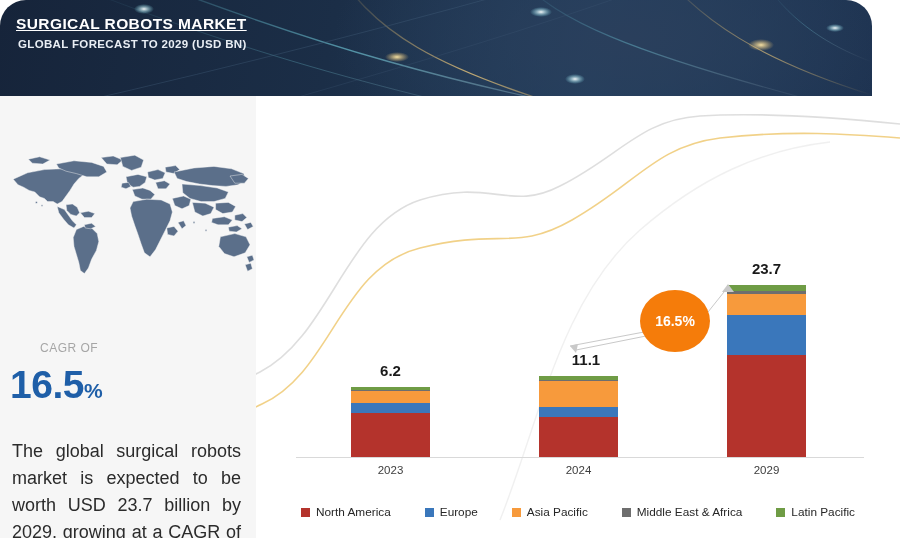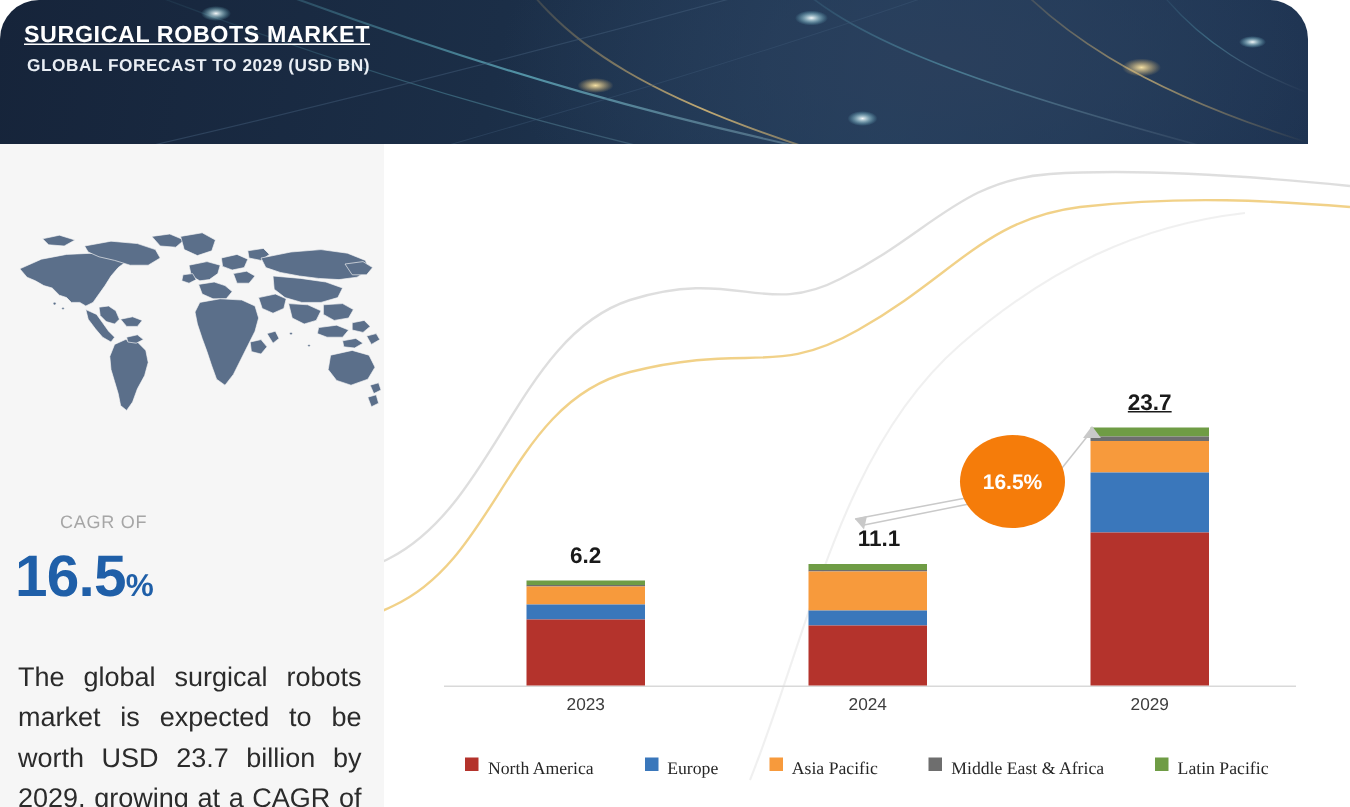--- a/index.html
+++ b/index.html
@@ -179,26 +179,25 @@
     top: 500px;
     width: 644px;
     height: 24px;
     display: flex;
     align-items: center;
     justify-content: center;
     gap: 34px;
   }
   .legend-item {
     display: flex;
-    align-items: flex-start;
+    align-items: center;
     gap: 6px;
     font-size: 11.8px;
     color: #262626;
     white-space: nowrap;
-    font-family: Liberation Serif, serif;
   }
   .legend-swatch {
     width: 9px;
     height: 9px;
     flex: none;
     display: inline-block;
   }
 </style>
 </head>
 <body>
@@ -355,21 +354,21 @@
           </div>
           <div class="bar-total" style="left: 275px; top: 255.443px;">11.1</div>
           <div class="x-tick" style="left: 267.5px;">2024</div>
           <div class="bar" style="left: 471px; top: 189px; height: 172px;">
             <div class="seg" style="height: 5.80591px; background: rgb(111, 156, 69);"></div>
             <div class="seg" style="height: 2.90295px; background: rgb(110, 110, 110);"></div>
             <div class="seg" style="height: 21.7722px; background: rgb(247, 154, 60);"></div>
             <div class="seg" style="height: 39.1899px; background: rgb(58, 119, 187);"></div>
             <div class="seg" style="height: 102.329px; background: rgb(180, 51, 44);"></div>
           </div>
-          <div class="bar-total" style="left: 455.5px; top: 164px; text-decoration: underline;">23.7</div>
+          <div class="bar-total" style="left: 455.5px; top: 164px;">23.7</div>
           <div class="x-tick" style="left: 455.5px;">2029</div>
         </div>
 
       <div class="cagr-bubble">
         <span>16.5%</span>
       </div>
     </div>
   </div>
 
   <div class="legend" id="legend">

